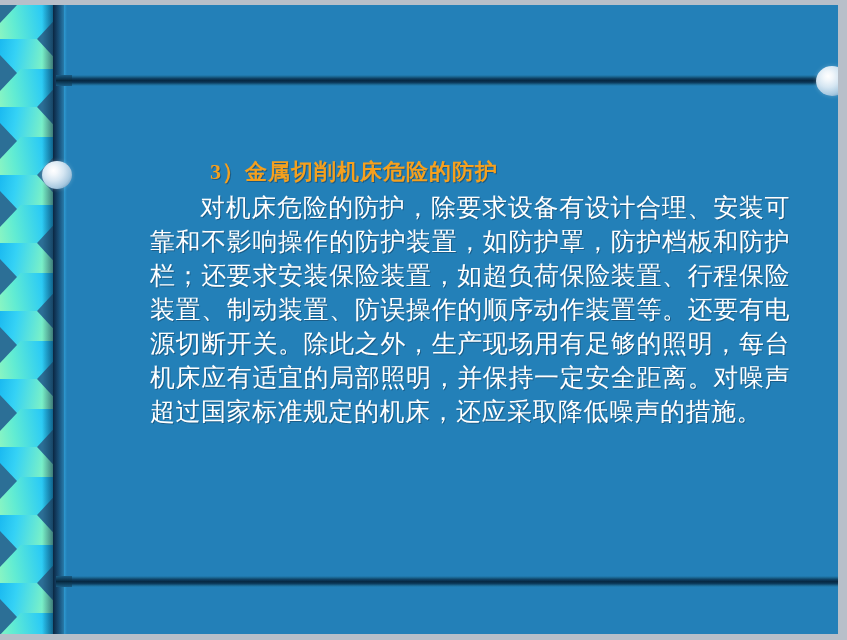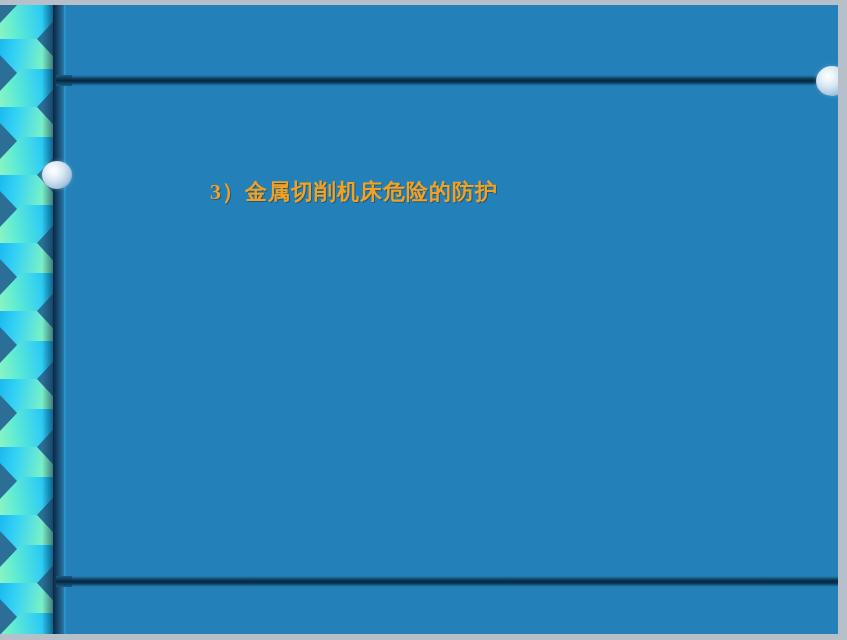--- a/index.html
+++ b/index.html
@@ -141,21 +141,21 @@
         #ffffff 0%, #f2f7fb 16%, #d5e6f2 40%, #a8c9e0 66%, #6f9cbe 85%, #3d7ba4 100%);
     box-shadow: 0 0 4px rgba(255,255,255,.25);
   }
   .bead.left  { left: 42px;  top: 156px; }
   .bead.right { left: 816px; top: 61px; width: 32px; height: 30px; }
 
   
   .content {
     position: absolute;
     left: 150px;
-    top: 172px;
+    top: 152px;
     width: 640px;
   }
   .slide-title {
     color: #f5a01e;
     font-size: 22px;
     line-height: 30px;
     margin: 0 0 4px 60px;
     letter-spacing: 1px;
     text-shadow: 1px 1px 0 rgba(20,60,92,.55);
     white-space: nowrap;
@@ -265,20 +265,21 @@
     <div class="rail top"></div>
     <div class="rail-stub top"></div>
     <div class="rail bottom"></div>
     <div class="rail-stub bottom"></div>
 
     <div class="bead left"></div>
     <div class="bead right"></div>
 
     <div class="content">
       <h1 class="slide-title">3）金属切削机床危险的防护</h1>
+      <p class="slide-body">对机床危险的防护，除要求设备有设计合理、安装可靠和不影响操作的防护装置，如防护罩，防护档板和防护栏；还要求安装保险装置，如超负荷保险装置、行程保险装置、制动装置、防误操作的顺序动作装置等。还要有电源切断开关。除此之外，生产现场用有足够的照明，每台机床应有适宜的局部照明，并保持一定安全距离。对噪声超过国家标准规定的机床，还应采取降低噪声的措施。</p>
     </div>
 
   </div>
 
   <div class="edge-top"></div>
   <div class="edge-bottom"></div>
   <div class="edge-right"></div>
 
 </div>
 

